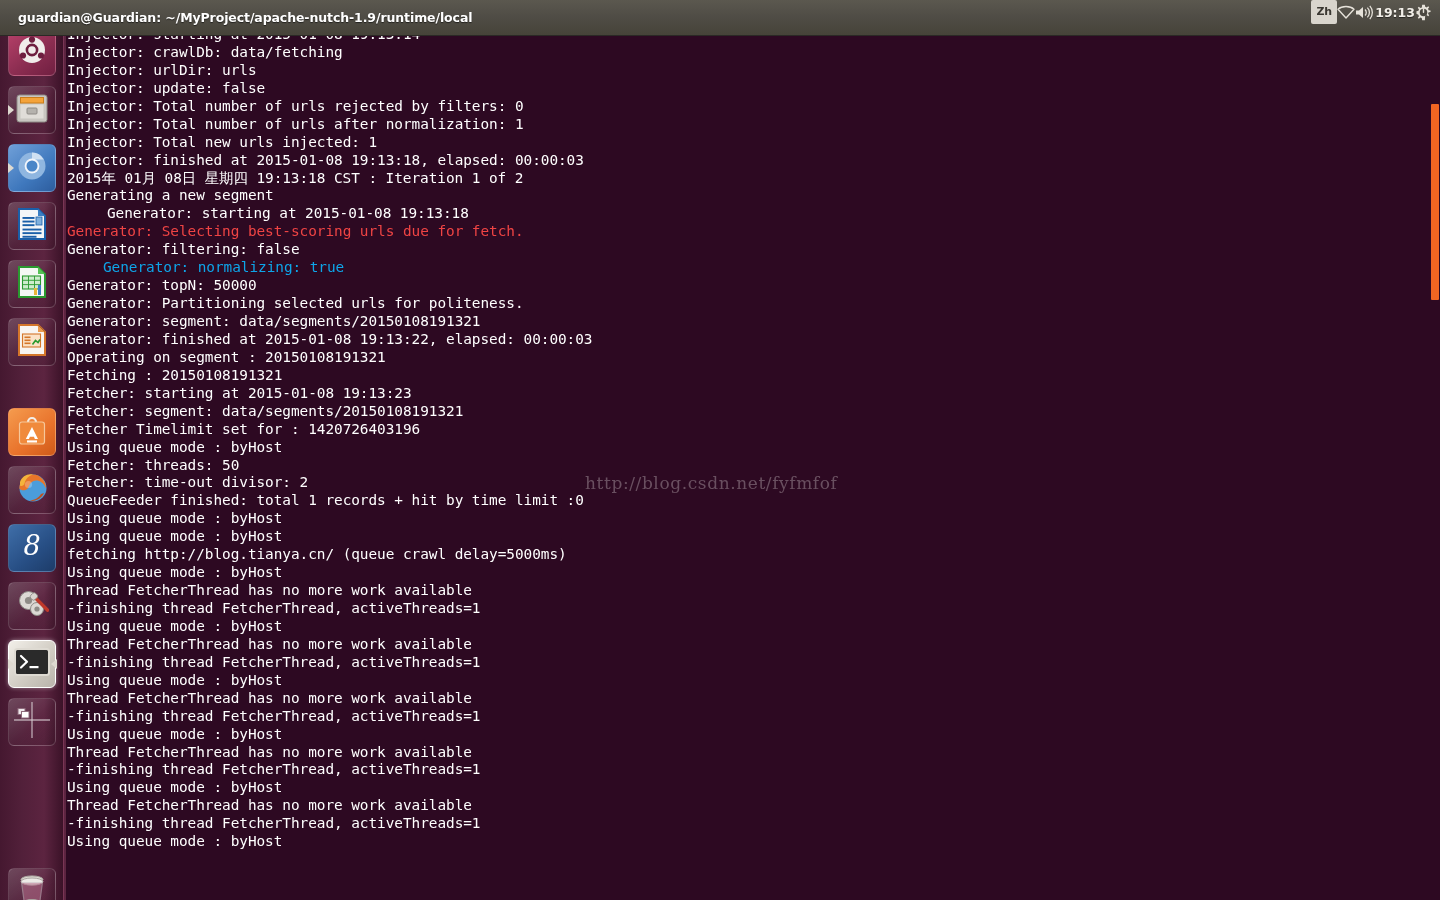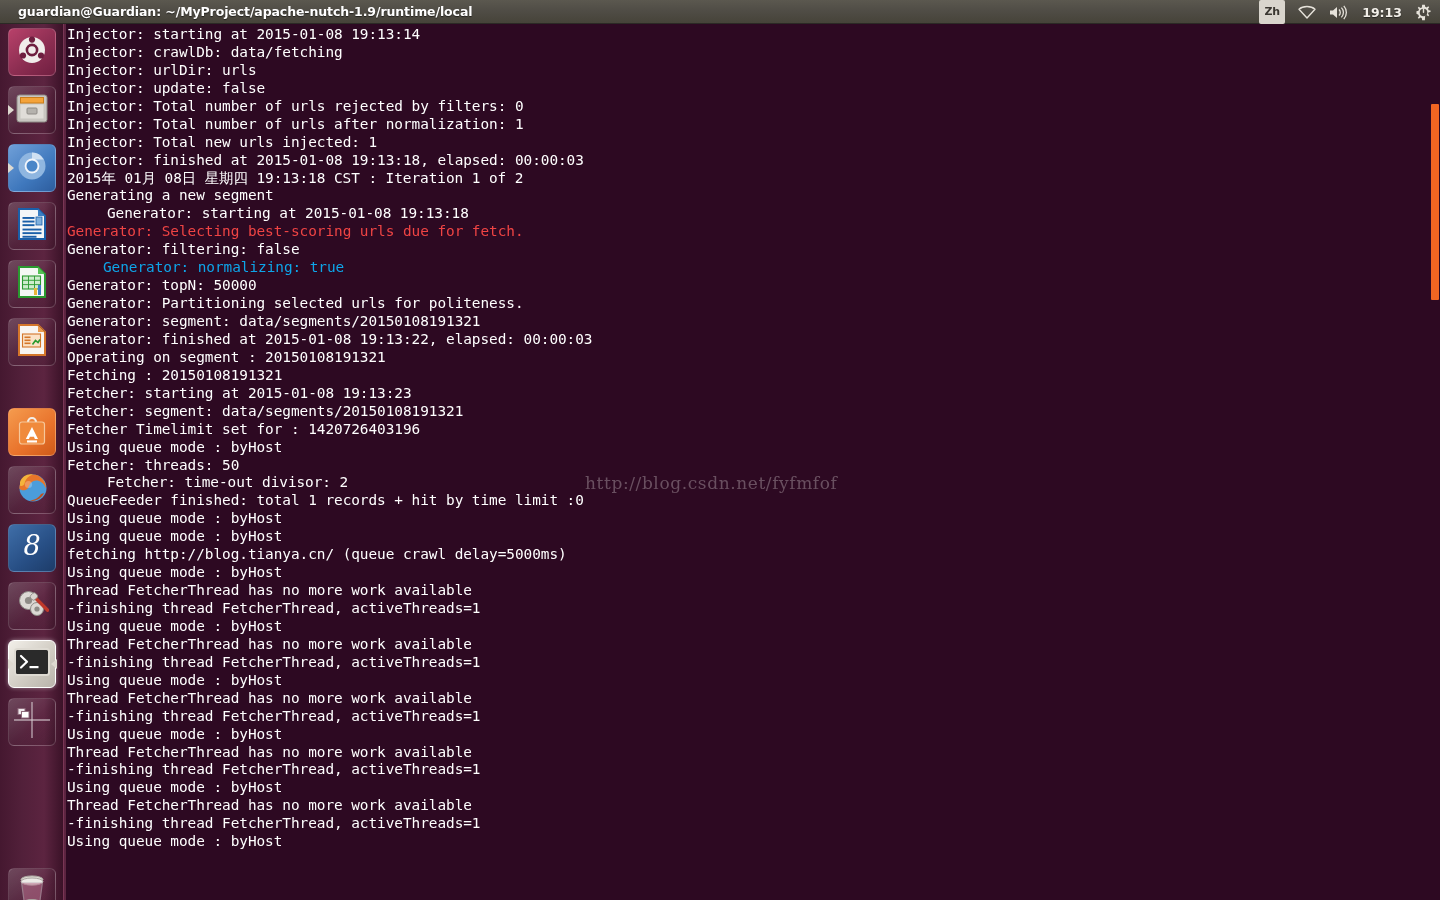--- a/index.html
+++ b/index.html
@@ -4,39 +4,39 @@
 <style>
   * { margin:0; padding:0; box-sizing:border-box; }
   html, body {
     width:1440px; height:900px; overflow:hidden;
     background:#2d0922;
     font-family:"DejaVu Sans", sans-serif;
   }
 
   
   #top-panel{
-    position:absolute; left:0; top:0; width:1440px; height:24px;
+    position:absolute; left:0; top:0; width:1440px; height:36px;
     background:linear-gradient(to bottom, #5b584f 0%, #504d46 45%, #464339 100%);
     border-bottom:1px solid #2b2925;
     display:flex; align-items:center;
     z-index:40;
   }
   #window-title{
     margin-left:18px;
     color:#ffffff;
     font-size:12.5px;
     font-weight:bold;
     font-family:"DejaVu Sans", sans-serif;
     letter-spacing:-0.1px;
     text-shadow:0 1px 1px rgba(0,0,0,.55);
     white-space:nowrap;
   }
   #indicators{
     position:absolute; right:8px; top:0; height:24px;
-    display:flex; align-items:center; gap:13px;
+    display:flex; align-items:center; 
   }
   .ind{ display:flex; align-items:center; justify-content:center; height:24px; }
   #ind-lang{
     background:#d9d5cd; color:#3a3731;
     font-size:11px; font-weight:bold;
     border-radius:2px; padding:1px 5px 2px 5px;
     line-height:13px;
   }
   #ind-clock{
     color:#f2efe9; font-size:12.5px; font-weight:bold;
@@ -369,21 +369,21 @@
       <div class="line" style="color: rgb(255, 255, 255);">Generator: Partitioning selected urls for politeness.</div>
       <div class="line" style="color: rgb(255, 255, 255);">Generator: segment: data/segments/20150108191321</div>
       <div class="line" style="color: rgb(255, 255, 255);">Generator: finished at 2015-01-08 19:13:22, elapsed: 00:00:03</div>
       <div class="line" style="color: rgb(255, 255, 255);">Operating on segment : 20150108191321</div>
       <div class="line" style="color: rgb(255, 255, 255);">Fetching : 20150108191321</div>
       <div class="line" style="color: rgb(255, 255, 255);">Fetcher: starting at 2015-01-08 19:13:23</div>
       <div class="line" style="color: rgb(255, 255, 255);">Fetcher: segment: data/segments/20150108191321</div>
       <div class="line" style="color: rgb(255, 255, 255);">Fetcher Timelimit set for : 1420726403196</div>
       <div class="line" style="color: rgb(255, 255, 255);">Using queue mode : byHost</div>
       <div class="line" style="color: rgb(255, 255, 255);">Fetcher: threads: 50</div>
-      <div class="line" style="color: rgb(255, 255, 255); padding-left: 40px;">Fetcher: time-out divisor: 2</div>
+      <div class="line" style="color: rgb(255, 255, 255);">Fetcher: time-out divisor: 2</div>
       <div class="line" style="color: rgb(255, 255, 255);">QueueFeeder finished: total 1 records + hit by time limit :0</div>
       <div class="line" style="color: rgb(255, 255, 255);">Using queue mode : byHost</div>
       <div class="line" style="color: rgb(255, 255, 255);">Using queue mode : byHost</div>
       <div class="line" style="color: rgb(255, 255, 255);">fetching http://blog.tianya.cn/ (queue crawl delay=5000ms)</div>
       <div class="line" style="color: rgb(255, 255, 255);">Using queue mode : byHost</div>
       <div class="line" style="color: rgb(255, 255, 255);">Thread FetcherThread has no more work available</div>
       <div class="line" style="color: rgb(255, 255, 255);">-finishing thread FetcherThread, activeThreads=1</div>
       <div class="line" style="color: rgb(255, 255, 255);">Using queue mode : byHost</div>
       <div class="line" style="color: rgb(255, 255, 255);">Thread FetcherThread has no more work available</div>
       <div class="line" style="color: rgb(255, 255, 255);">-finishing thread FetcherThread, activeThreads=1</div>

